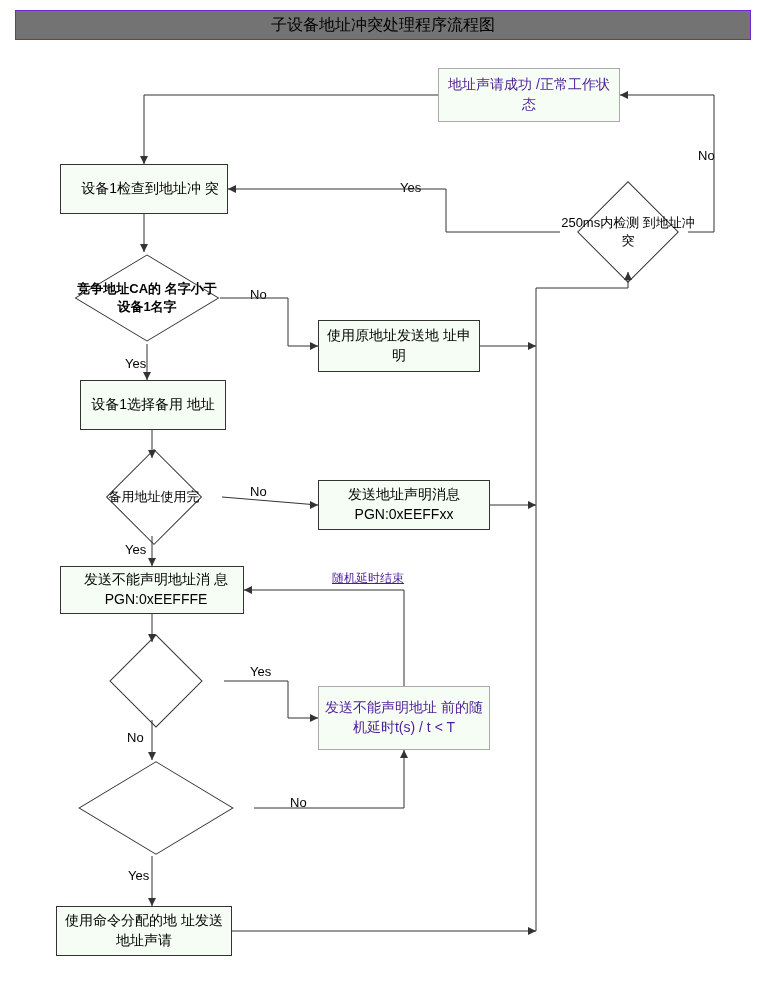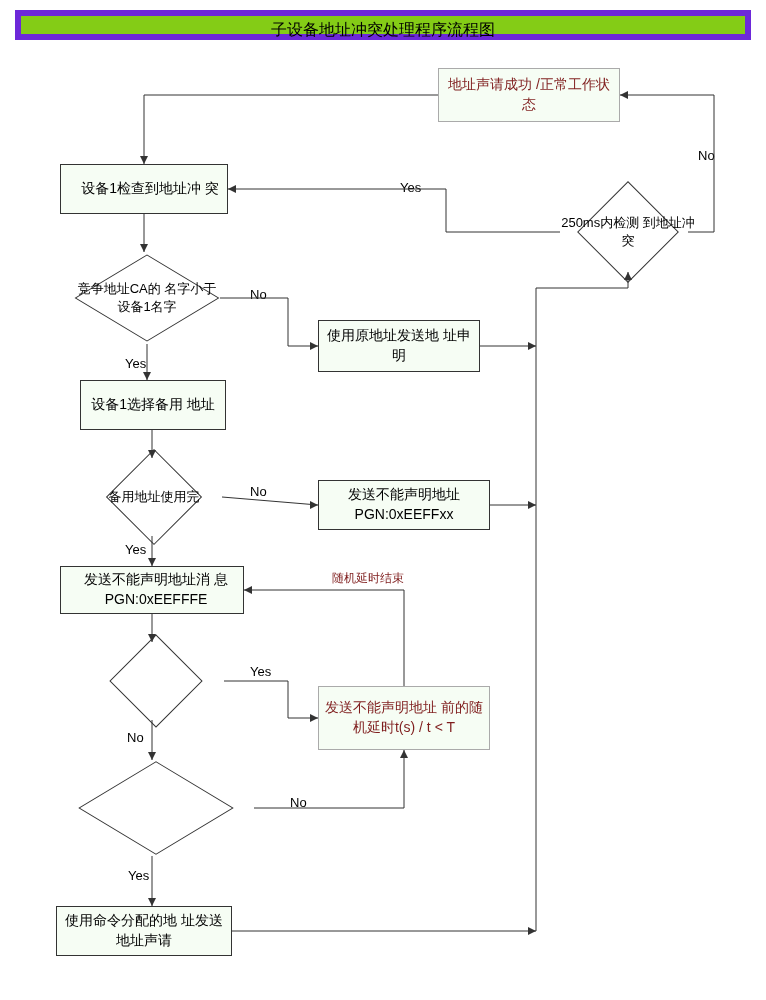--- a/index.html
+++ b/index.html
@@ -7,22 +7,22 @@
     font-family: "SimSun", "Microsoft YaHei", sans-serif;
     background: #fff;
     width: 766px;
     height: 1000px;
     position: relative;
   }
   .title-bar {
     position: absolute;
     left: 15px; top: 10px;
     width: 736px; height: 30px;
-    background: #84cc16;
-    border: 6px solid #6d28d9;
+    background: #737373;
+    border: 1px solid #6d28d9;
     text-align: center;
     line-height: 28px;
     font-size: 16px;
   }
   .box {
     position: absolute;
     background: #f6fdf4;
     border: 1px solid #333;
     text-align: center;
     font-size: 14px;
@@ -39,20 +39,21 @@
   .diamond .shape {
     position: absolute;
     left: 50%; top: 50%;
     width: 85px; height: 85px;
     transform: translate(-50%,-50%) rotate(45deg);
     background: #fff;
     border: 1px solid #333;
   }
   .diamond-wide {
     position: absolute;
+    font-weight: bold;
   }
   .diamond-wide .shape {
     position: absolute;
     left: 50%; top: 50%;
     transform: translate(-50%,-50%) rotate(45deg) skew(-14deg,-14deg);
     background: #fff;
     border: 1px solid #333;
   }
   .diamond .txt, .diamond-wide .txt {
     position: absolute;
@@ -61,21 +62,21 @@
     text-align: center;
     font-size: 13px;
     width: 140px;
     line-height: 1.35;
   }
   .lbl {
     position: absolute;
     font-size: 13px;
     background: #fff;
   }
-  .grey { color: #7f1d1d; border-color: #aaa !important; }
+  .grey { color: #4c1d95; border-color: #aaa !important; }
   svg.conn {
     position: absolute;
     left: 0; top: 0;
     width: 766px; height: 1000px;
     pointer-events: none;
   }
   svg.conn line, svg.conn polyline { stroke: #333; stroke-width: 1; fill: none; }
   svg.conn polygon { fill: #333; }
 </style>
 </head>
@@ -116,21 +117,21 @@
   <span>设备1选择备用
 地址</span>
 </div>
 
 <div class="diamond" style="left:84px; top:456px; width:140px; height:82px;">
   <div class="shape" style="width:68px;height:68px;"></div>
   <div class="txt" style="width:130px;">备用地址使用完</div>
 </div>
 
 <div class="box" style="left:318px; top:480px; width:172px; height:50px;">
-  <span>发送不能声明地址
+  <span>发送地址声明消息
 PGN:0xEEFFxx</span>
 </div>
 
 <div class="box" style="left:60px; top:566px; width:184px; height:48px;padding-left:12px;">
   <span>发送不能声明地址消
 息PGN:0xEEFFFE</span>
 </div>
 
 <div class="diamond" style="left:86px; top:640px; width:140px; height:82px;">
   <div class="shape" style="width:66px;height:66px;"></div>
@@ -154,21 +155,21 @@
 <div class="lbl" style="left:125px; top:356px;">Yes</div>
 <div class="lbl" style="left:250px; top:287px;">No</div>
 <div class="lbl" style="left:125px; top:542px;">Yes</div>
 <div class="lbl" style="left:250px; top:484px;">No</div>
 <div class="lbl" style="left:127px; top:730px;">No</div>
 <div class="lbl" style="left:250px; top:664px;">Yes</div>
 <div class="lbl" style="left:128px; top:868px;">Yes</div>
 <div class="lbl" style="left:290px; top:795px;">No</div>
 <div class="lbl" style="left:400px; top:180px;">Yes</div>
 <div class="lbl" style="left:698px; top:148px;">No</div>
-<div class="lbl grey" style="left:332px; top:570px; font-size:12px;">随机延时结束</div>
+<div class="lbl grey" style="left:332px; top:570px; font-size:12px;text-decoration:underline;">随机延时结束</div>
 
 <svg class="conn">
 
   <polyline points="438,95 144,95 144,164"></polyline>
   <polygon points="144,164 140,156 148,156"></polygon>
 
   <line x1="144" y1="214" x2="144" y2="252"></line>
   <polygon points="144,252 140,244 148,244"></polygon>
 
   <line x1="147" y1="344" x2="147" y2="380"></line>

